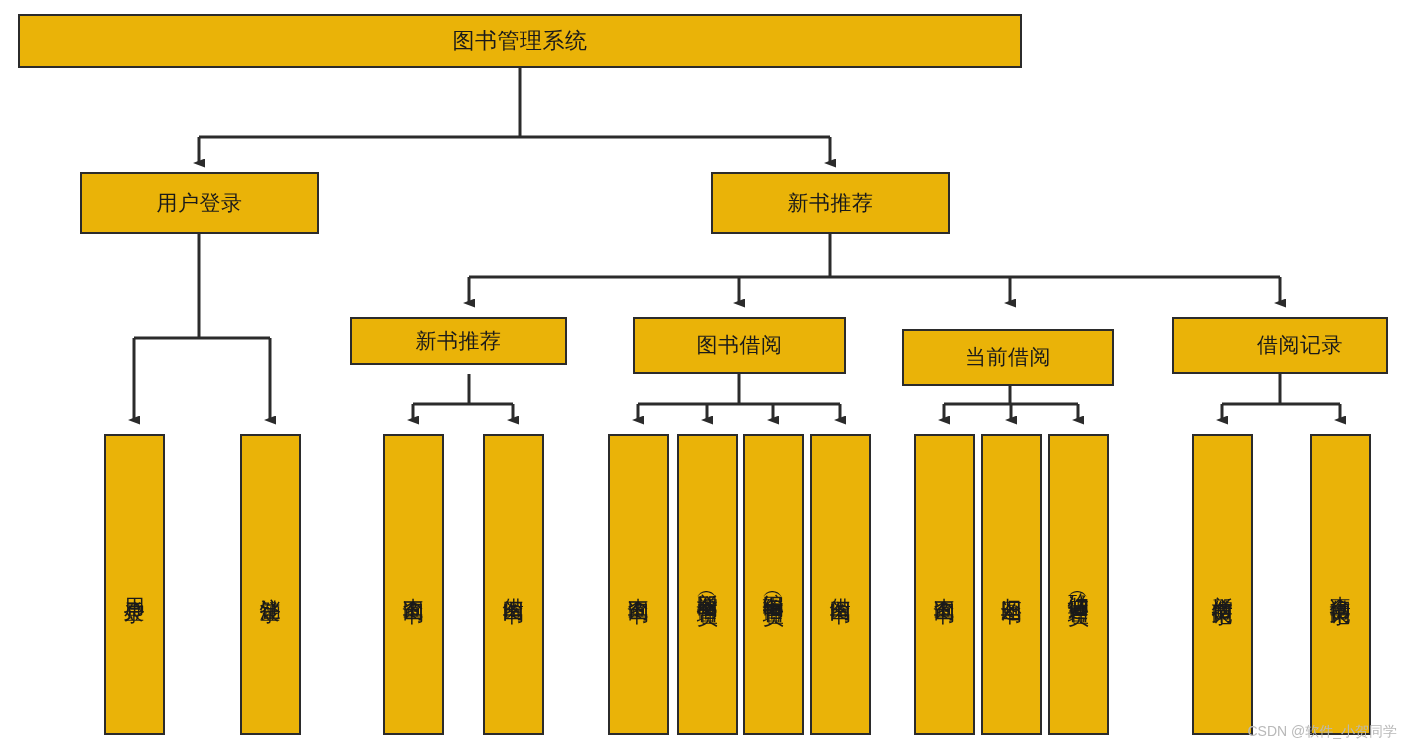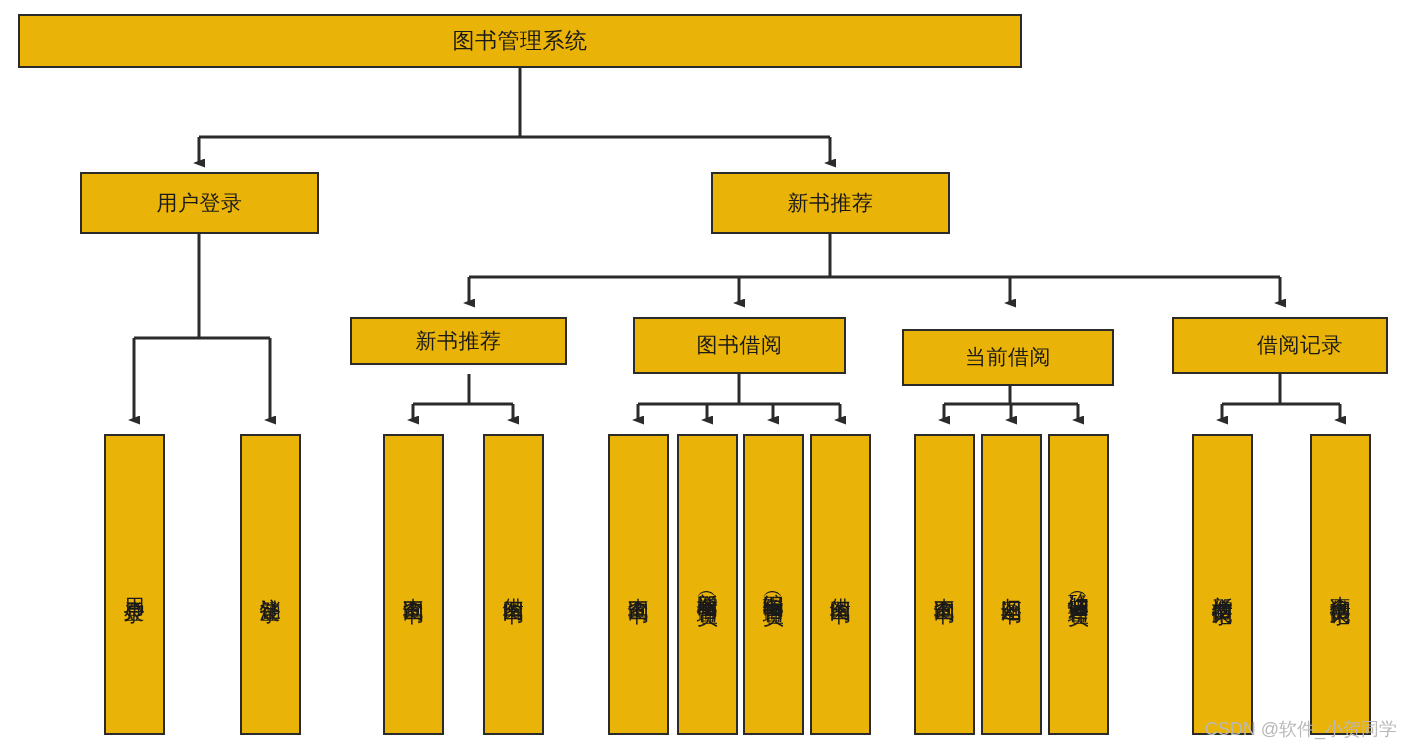--- a/index.html
+++ b/index.html
@@ -59,21 +59,21 @@
     text-orientation: upright;
     font-size: 21px;
     line-height: 1.22;
     letter-spacing: 2px;
     max-height: 280px;
   }
   .watermark {
     position: absolute;
     right: 8px;
     bottom: 6px;
-    font-size: 18px;
+    font-size: 14px;
     color: #b9b9b9;
     z-index: 5;
     white-space: nowrap;
     font-family: "Liberation Sans", "DejaVu Sans", sans-serif;
   }
 </style>
 </head>
 <body>
 
 <div id="canvas">

